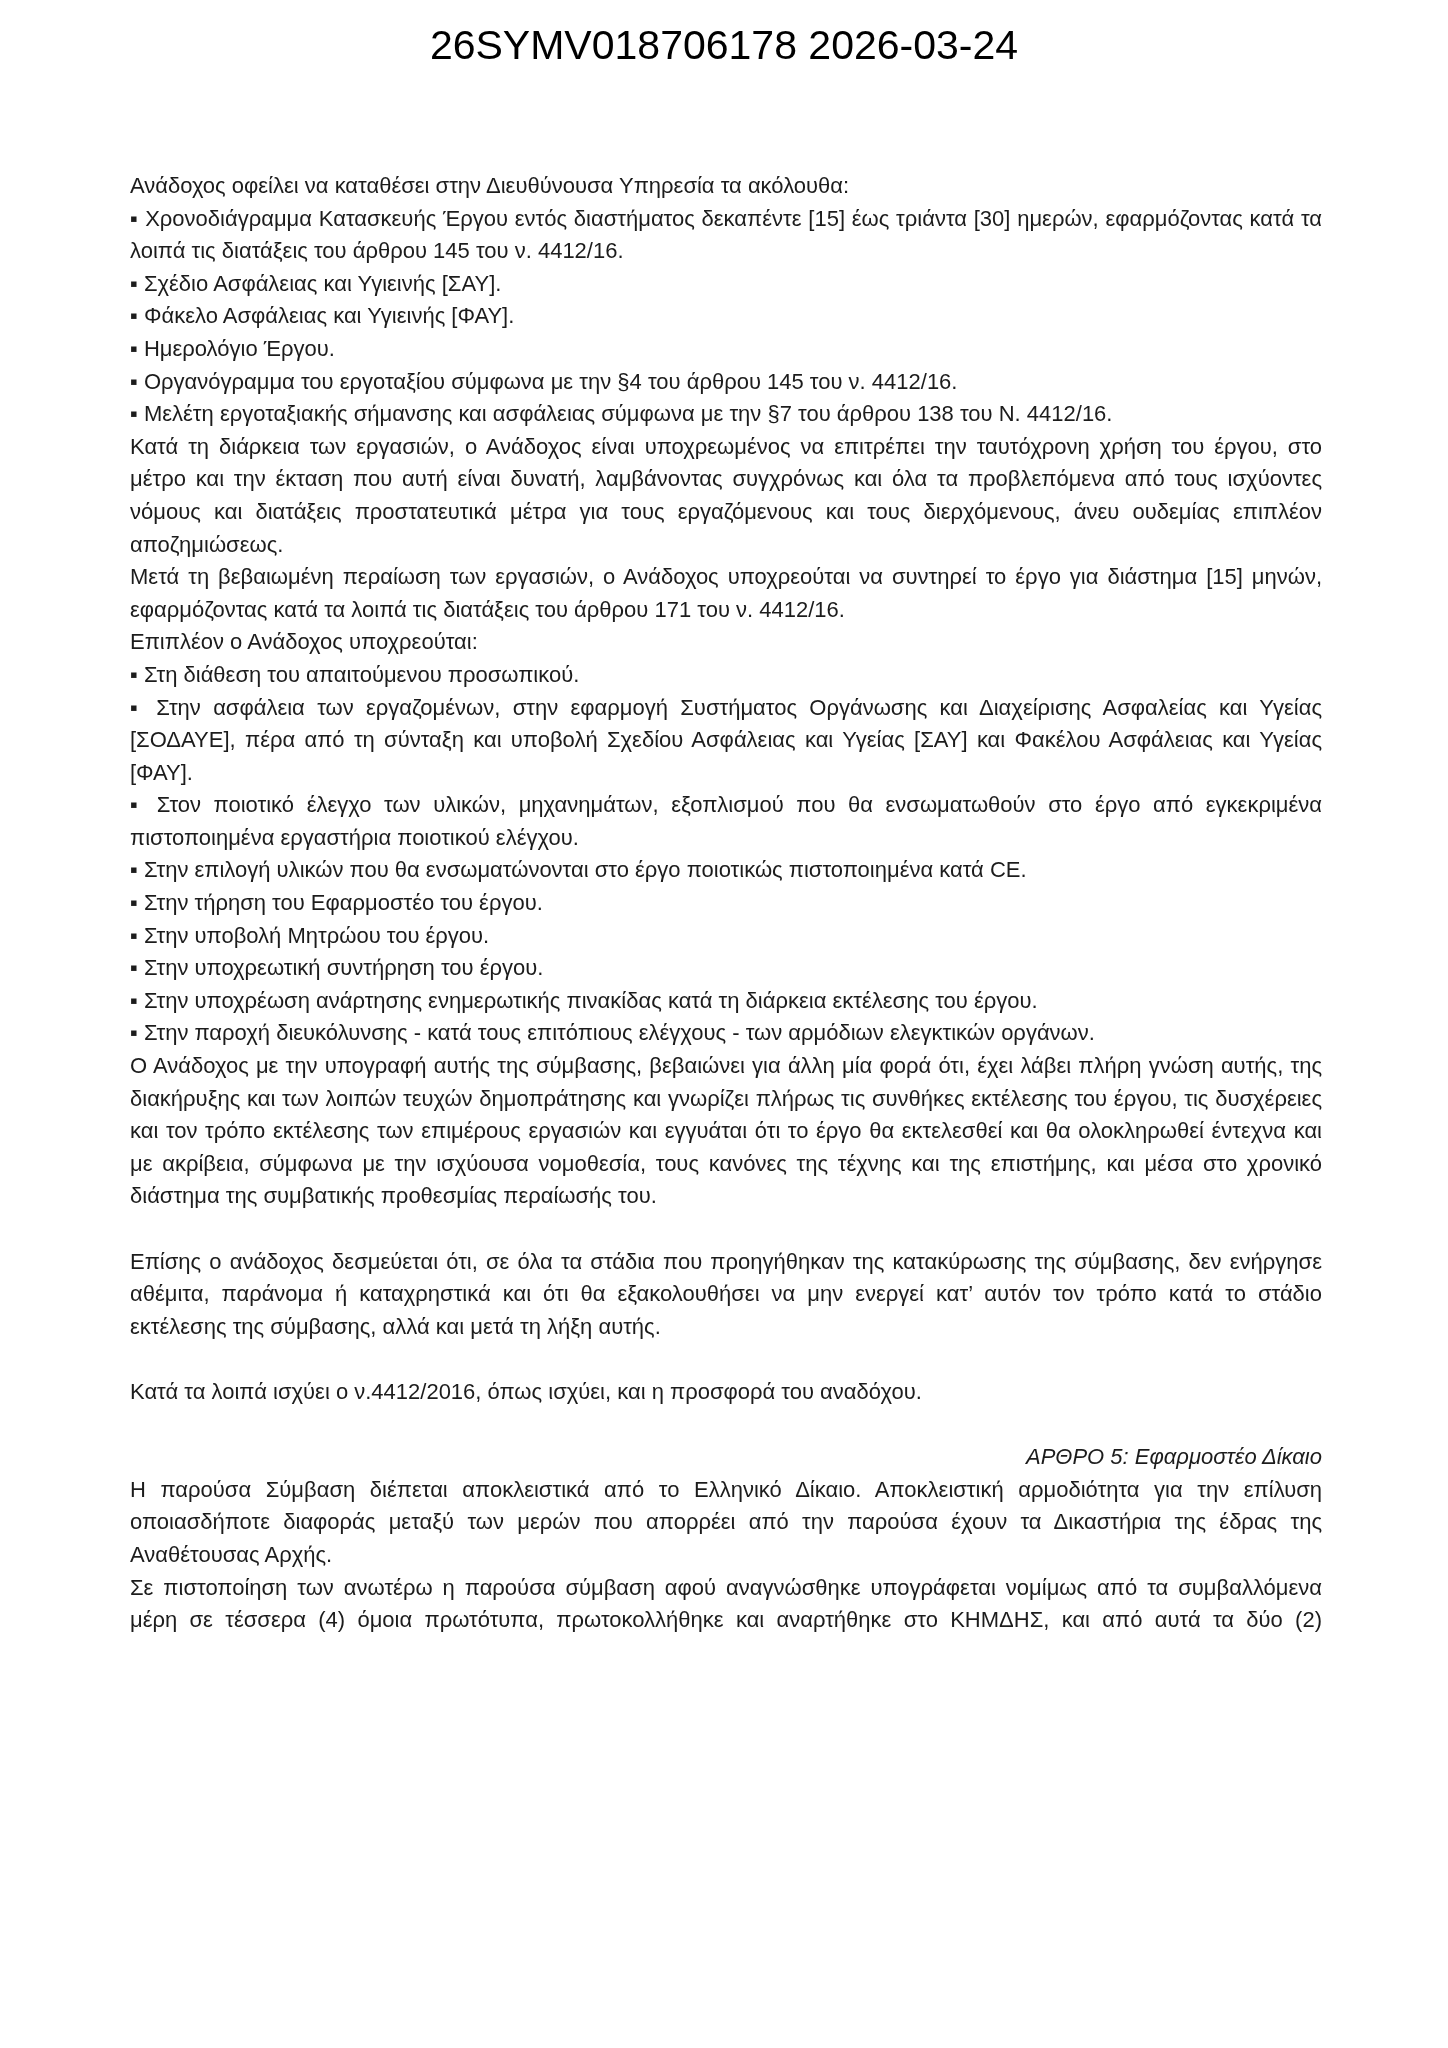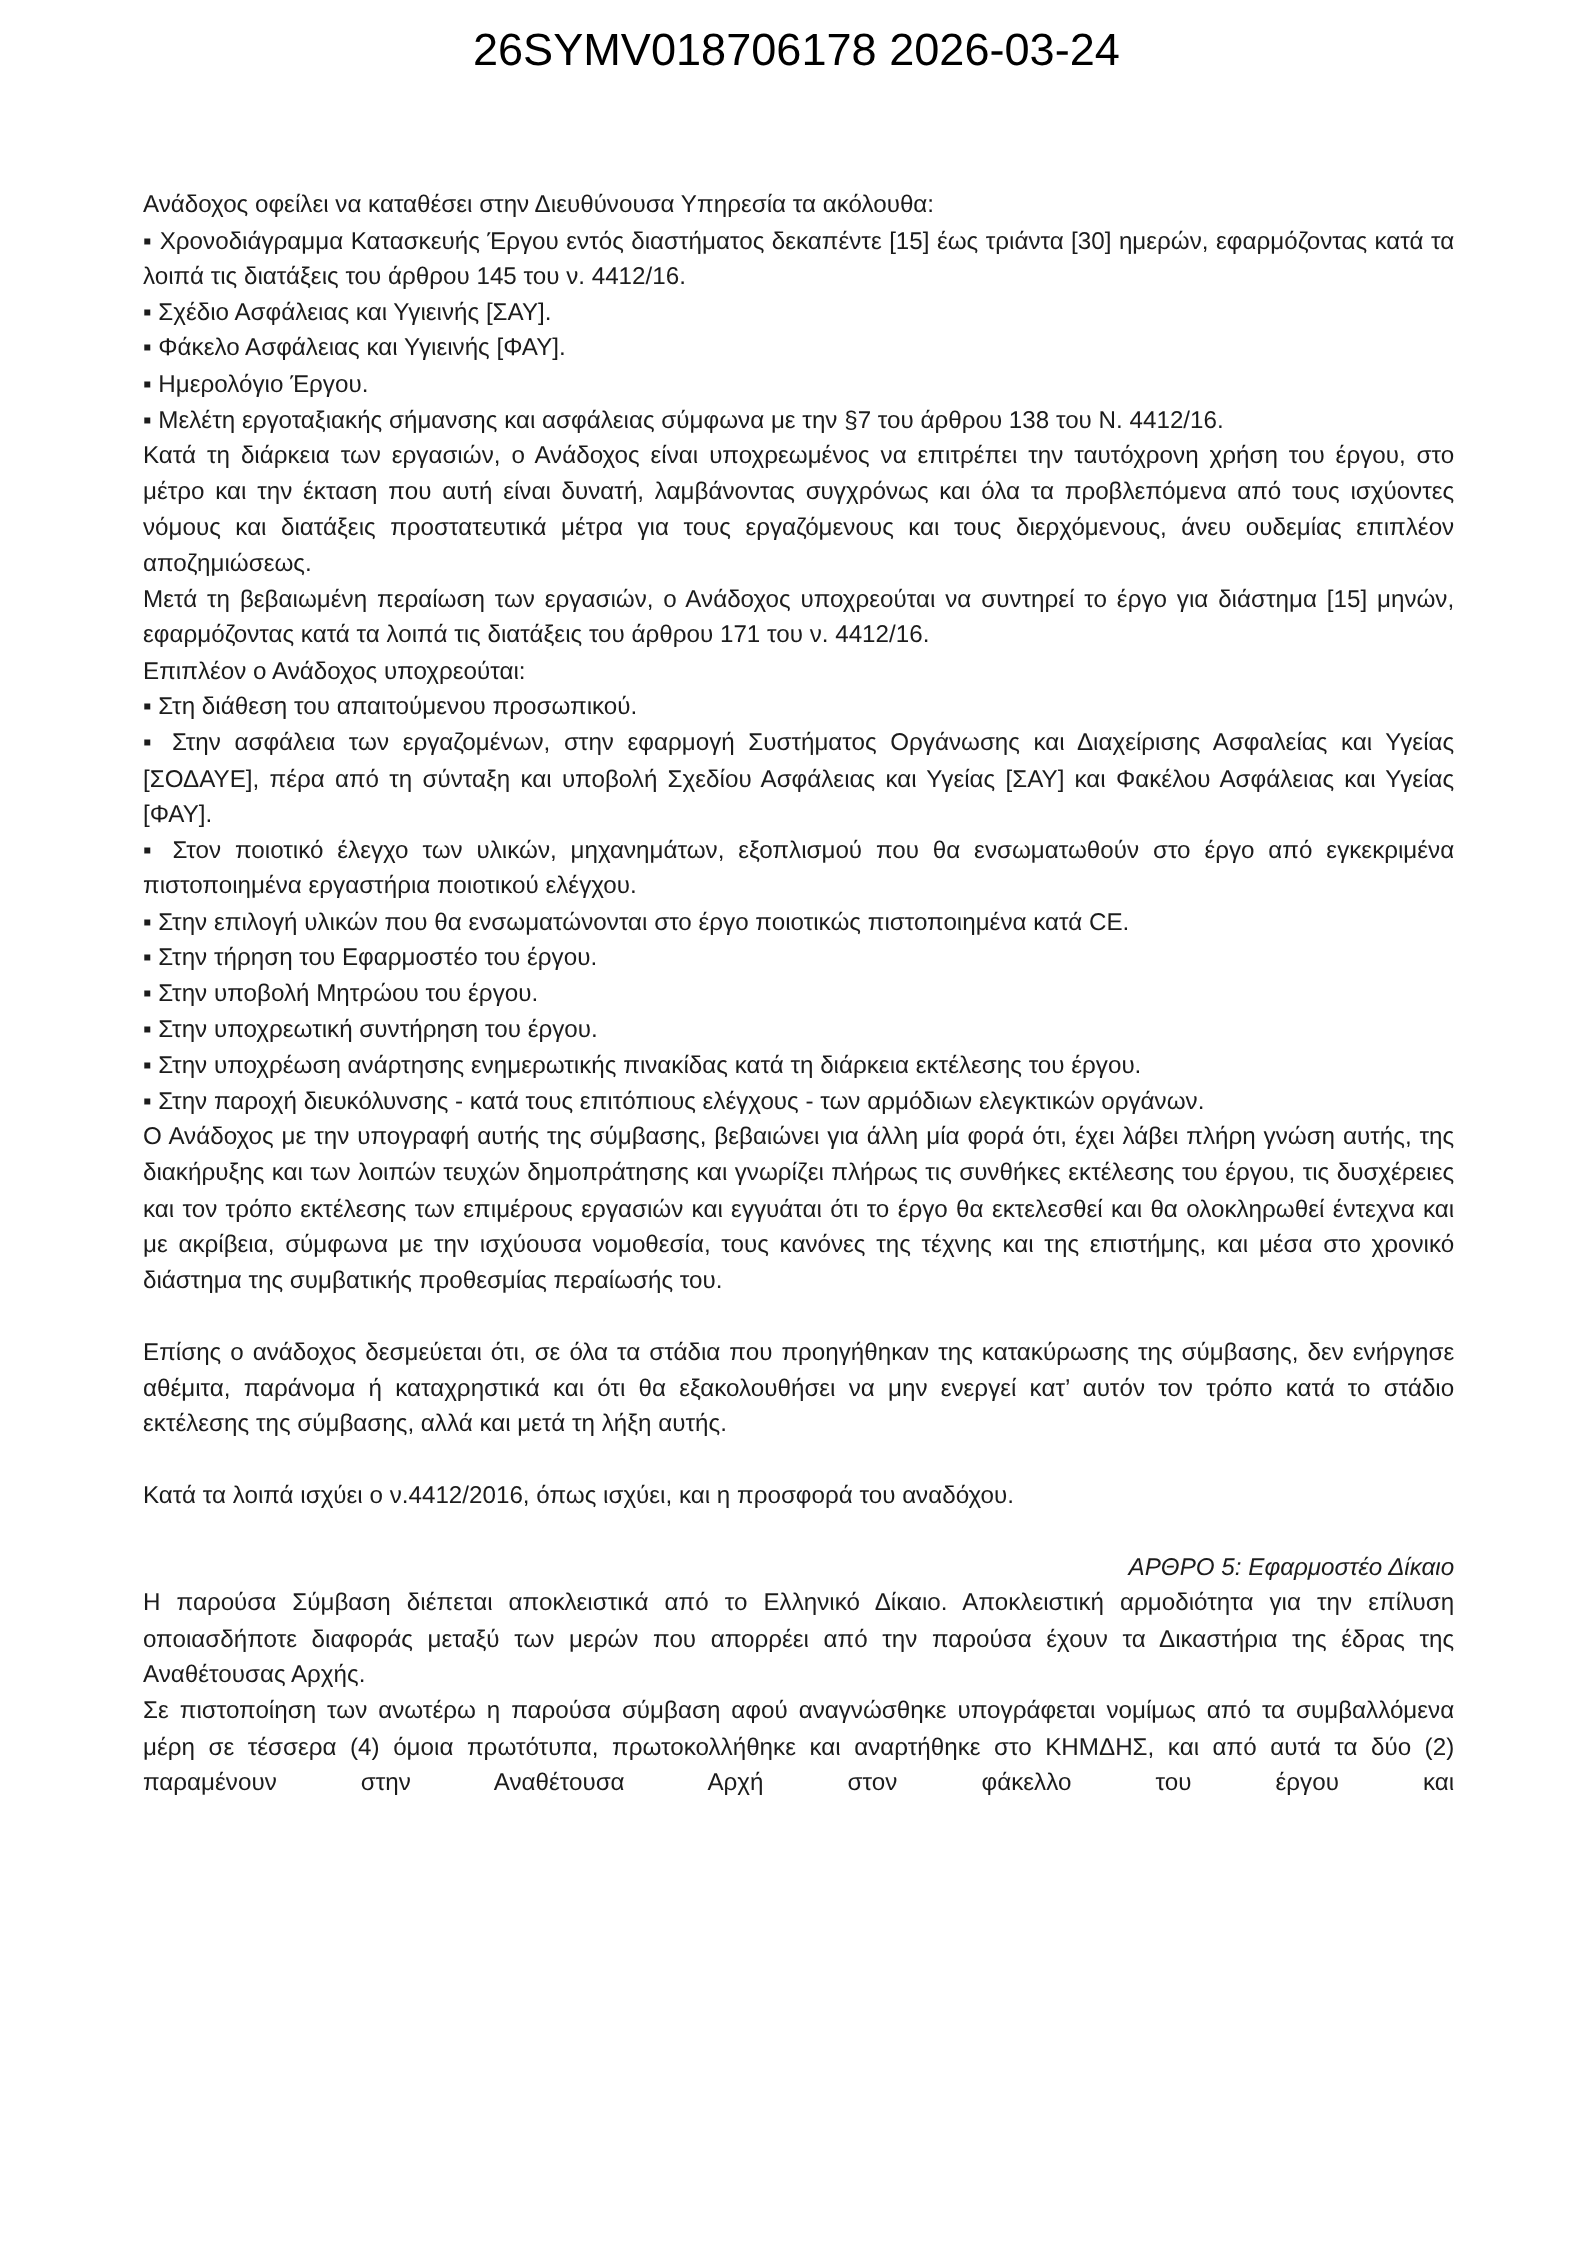--- a/index.html
+++ b/index.html
@@ -64,20 +64,21 @@
 <div class="page">
 
   <div class="doc-header">26SYMV018706178 2026-03-24</div>
 
   <div class="content">
       <p class="para normal">Ανάδοχος οφείλει να καταθέσει στην Διευθύνουσα Υπηρεσία τα ακόλουθα:</p>
       <p class="para bullet">▪ Χρονοδιάγραμμα Κατασκευής Έργου εντός διαστήματος δεκαπέντε [15] έως τριάντα [30] ημερών, εφαρμόζοντας κατά τα λοιπά τις διατάξεις του άρθρου 145 του ν. 4412/16.</p>
       <p class="para bullet">▪ Σχέδιο Ασφάλειας και Υγιεινής [ΣΑΥ].</p>
       <p class="para bullet">▪ Φάκελο Ασφάλειας και Υγιεινής [ΦΑΥ].</p>
       <p class="para bullet">▪ Ημερολόγιο Έργου.</p>
+      <p class="para bullet">▪ Οργανόγραμμα του εργοταξίου σύμφωνα με την §4 του άρθρου 145 του ν. 4412/16.</p>
       <p class="para bullet">▪ Μελέτη εργοταξιακής σήμανσης και ασφάλειας σύμφωνα με την §7 του άρθρου 138 του Ν. 4412/16.</p>
       <p class="para normal">Κατά τη διάρκεια των εργασιών, ο Ανάδοχος είναι υποχρεωμένος να επιτρέπει την ταυτόχρονη χρήση του έργου, στο μέτρο και την έκταση που αυτή είναι δυνατή, λαμβάνοντας συγχρόνως και όλα τα προβλεπόμενα από τους ισχύοντες νόμους και διατάξεις προστατευτικά μέτρα για τους εργαζόμενους και τους διερχόμενους, άνευ ουδεμίας επιπλέον αποζημιώσεως.</p>
       <p class="para normal">Μετά τη βεβαιωμένη περαίωση των εργασιών, ο Ανάδοχος υποχρεούται να συντηρεί το έργο για διάστημα [15] μηνών, εφαρμόζοντας κατά τα λοιπά τις διατάξεις του άρθρου 171 του ν. 4412/16.</p>
       <p class="para normal">Επιπλέον ο Ανάδοχος υποχρεούται:</p>
       <p class="para bullet">▪ Στη διάθεση του απαιτούμενου προσωπικού.</p>
       <p class="para bullet">▪ Στην ασφάλεια των εργαζομένων, στην εφαρμογή Συστήματος Οργάνωσης και Διαχείρισης Ασφαλείας και Υγείας [ΣΟΔΑΥΕ], πέρα από τη σύνταξη και υποβολή Σχεδίου Ασφάλειας και Υγείας [ΣΑΥ] και Φακέλου Ασφάλειας και Υγείας [ΦΑΥ].</p>
       <p class="para bullet">▪ Στον ποιοτικό έλεγχο των υλικών, μηχανημάτων, εξοπλισμού που θα ενσωματωθούν στο έργο από εγκεκριμένα πιστοποιημένα εργαστήρια ποιοτικού ελέγχου.</p>
       <p class="para bullet">▪ Στην επιλογή υλικών που θα ενσωματώνονται στο έργο ποιοτικώς πιστοποιημένα κατά CE.</p>
       <p class="para bullet">▪ Στην τήρηση του Εφαρμοστέο του έργου.</p>
       <p class="para bullet">▪ Στην υποβολή Μητρώου του έργου.</p>

